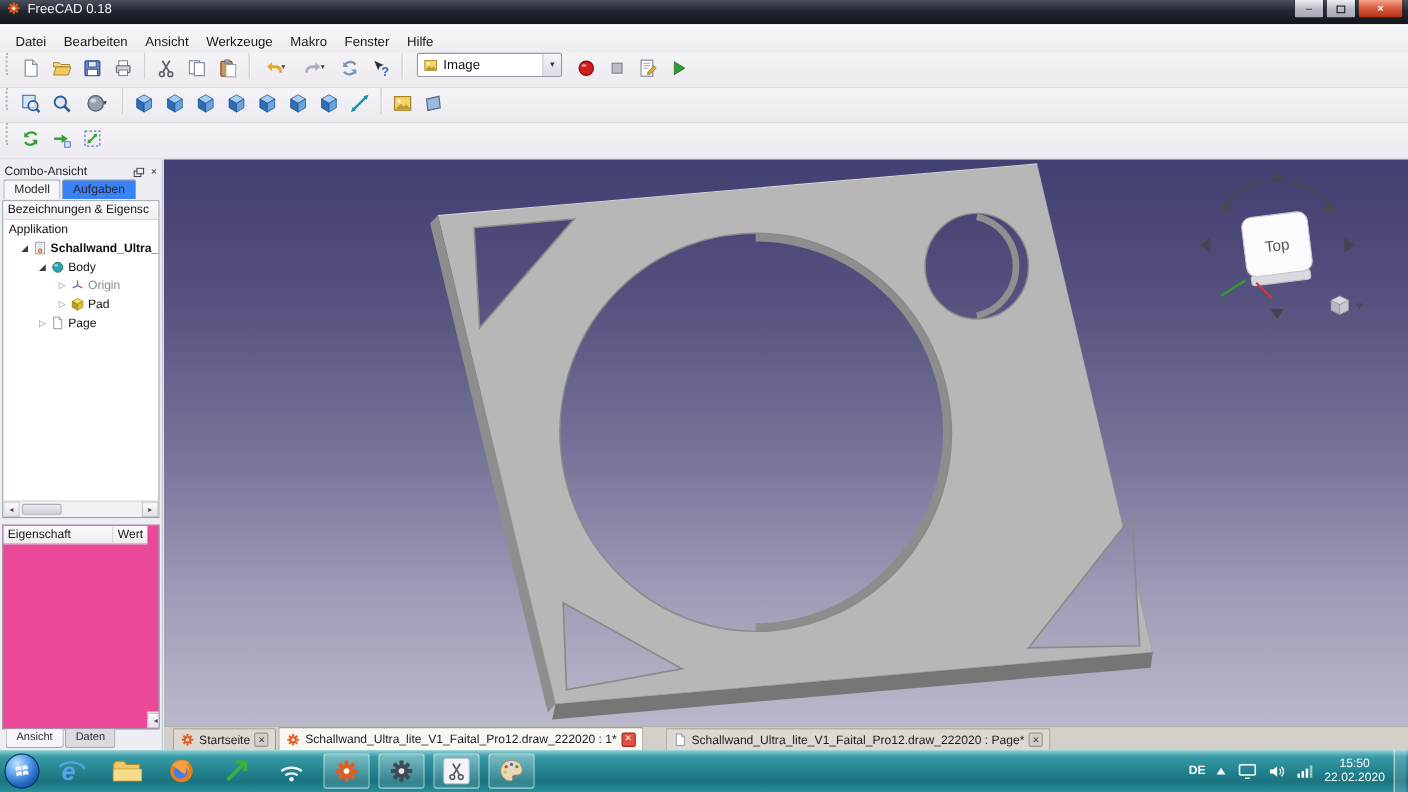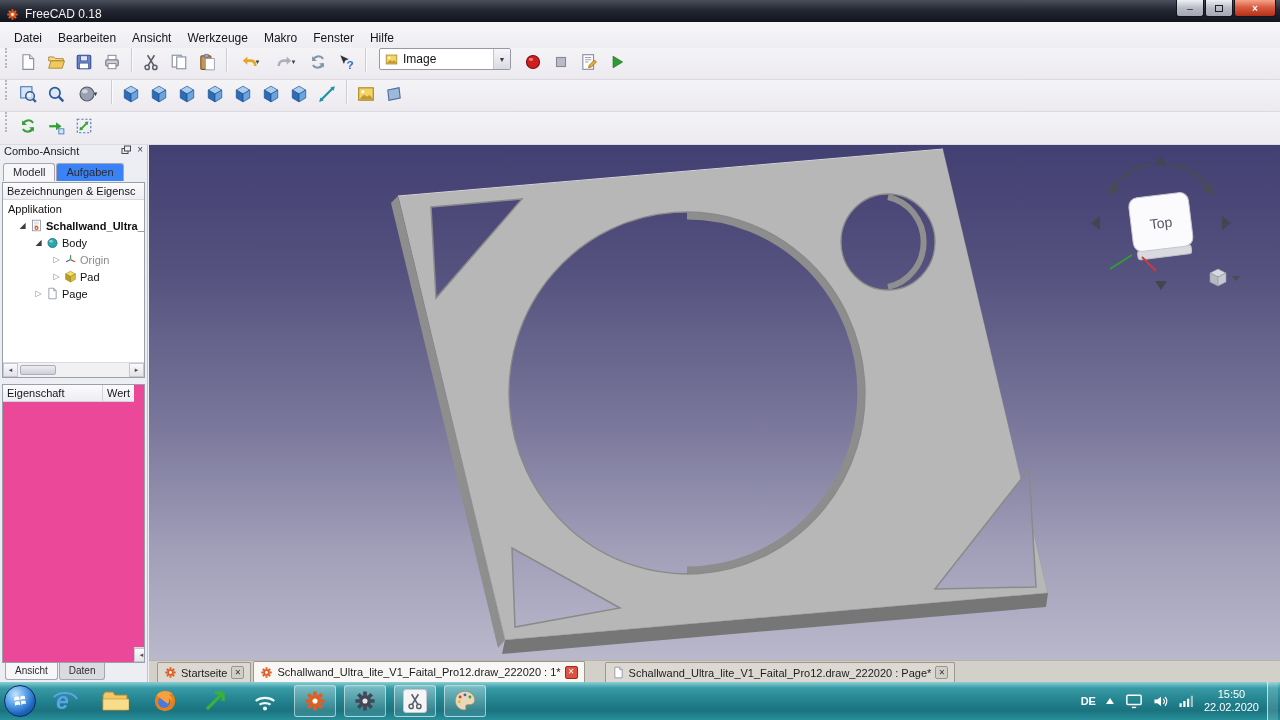--- a/index.html
+++ b/index.html
@@ -3,21 +3,21 @@
 <meta charset="utf-8">
 <style>
   *{margin:0;padding:0;box-sizing:border-box}
   html,body{width:1280px;height:720px;overflow:hidden;font-family:"Liberation Sans",sans-serif}
   button{background:none;border:none;padding:0;font:inherit;cursor:default}
   .app{position:relative;width:1280px;height:720px;background:#f0eef2}
 
   
   .titlebar{position:absolute;left:0;top:0;right:0;height:22px;
     background:linear-gradient(180deg,#4a4f5c,#242833 45%,#13151d);
-    display:flex;align-items:flex-end;padding:1px 6px;color:#f2f2f2;font-size:12px;gap:6px}
+    display:flex;align-items:flex-start;padding:1px 6px;color:#f2f2f2;font-size:12px;gap:6px}
   .winbtns{position:absolute;right:4px;top:0;display:flex}
   .winbtn{width:28px;height:17px;border:1px solid #14141c;border-top:none;margin-left:1px;
     background:linear-gradient(180deg,#eef0f4,#b9bcc6 50%,#a5a8b4);
     display:flex;align-items:center;justify-content:center;font-size:10px;color:#1c1c24;
     border-radius:0 0 3px 3px}
   .winbtn .maxbox{width:8px;height:7px;border:1px solid #1c1c24;display:block}
   .winbtn.close{width:42px;color:#fff;font-weight:bold;
     background:linear-gradient(180deg,#f4a58c,#da5c40 45%,#b23018)}
 
   
@@ -39,28 +39,28 @@
   .sep{width:1px;height:24px;background:#cdcbd3;box-shadow:1px 0 0 #fbfbfd;margin:0 5px}
   .wb-combo{height:22px;width:132px;background:#fff;border:1px solid #9a98a8;border-radius:2px;
     display:flex;align-items:center;gap:5px;padding-left:5px;margin:0 8px;font-size:12px;color:#111}
   .wb-combo .dd-box{margin-left:auto;width:17px;height:20px;border-left:1px solid #c6c4ce;
     display:flex;align-items:center;justify-content:center;font-size:7px;color:#3a3a42;
     background:linear-gradient(#f6f6fa,#dadae2)}
 
   
   .sidepanel{position:absolute;left:0;top:145px;width:148px;height:537px;background:#edeef3;
     border-right:1px solid #c0c2ca;display:flex;flex-direction:column}
-  .combo-header{height:17px;display:flex;align-items:flex-start;padding:0 4px;font-size:11px;color:#1c1c22}
+  .combo-header{height:17px;display:flex;align-items:flex-end;padding:0 4px;font-size:11px;color:#1c1c22}
   .hicons{margin-left:auto;display:flex;align-items:center;gap:5px;color:#3c3c44}
   .hx{font-size:10px;line-height:10px}
   .combo-tabs{height:20px;display:flex;align-items:center;padding-left:3px;gap:1px}
   .ctab{font-size:11px;padding:2px 9px 3px;border:1px solid #a6a6b0;border-bottom:none;
     border-radius:3px 3px 0 0;background:#3b82f6;color:#2a2a30}
   .ctab.active{background:#f7f6f9}
-  .treebox{margin:0 2px;background:#fff;border:1px solid #98a0aa;height:196px;
+  .treebox{margin:0 2px;background:#fff;border:1px solid #98a0aa;height:289px;
     display:flex;flex-direction:column;overflow:hidden}
   .tree-header{font-size:11px;padding:2px 4px;background:linear-gradient(#fbfbfd,#efeff3);
     border-bottom:1px solid #d8d8de;color:#16161a;white-space:nowrap;overflow:hidden}
   .trow{display:flex;align-items:center;height:17px;font-size:11px;white-space:nowrap;
     overflow:hidden;gap:3px;padding-left:5px}
   .ind1{padding-left:15px}.ind2{padding-left:31px}.ind3{padding-left:49px}
   .arrow{width:9px;font-size:8px;color:#3c3c42;text-align:center;flex:none}
   .arrow.light{color:#84848c}
   .tlabel{color:#101014}.tlabel.bold{font-weight:bold}.tlabel.gray{color:#8a8a90}
   .hscroll{margin-top:auto;height:15px;background:#f1f1f4;border-top:1px solid #dadade;

